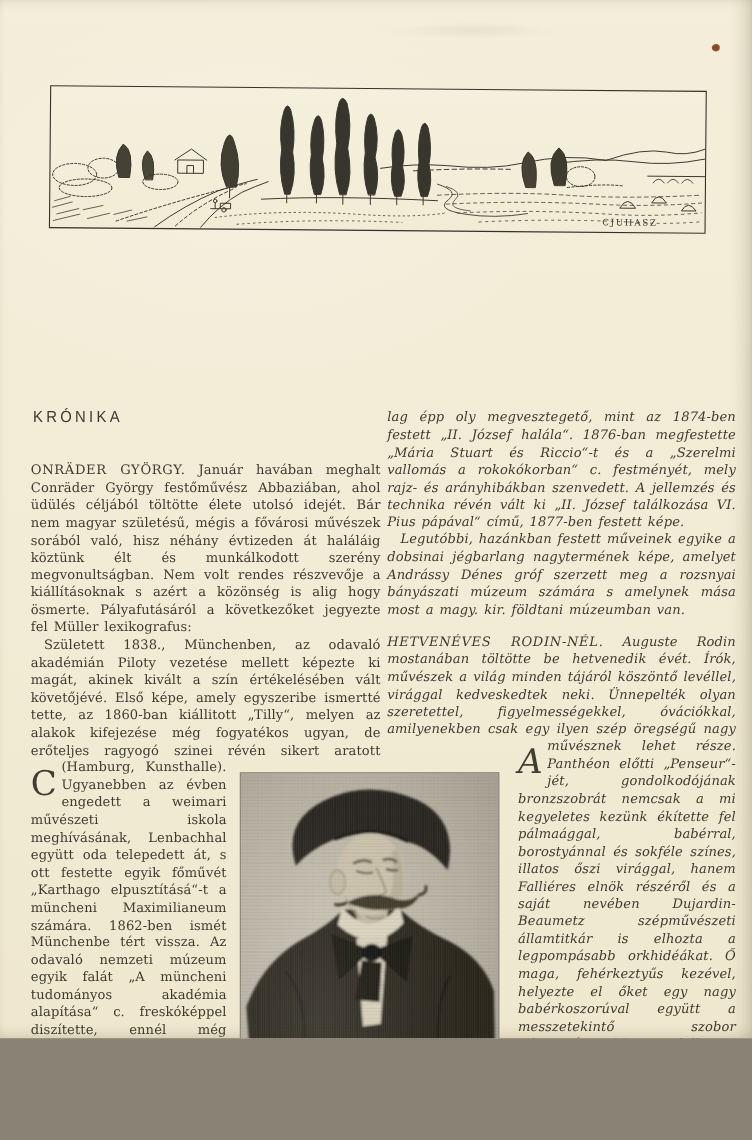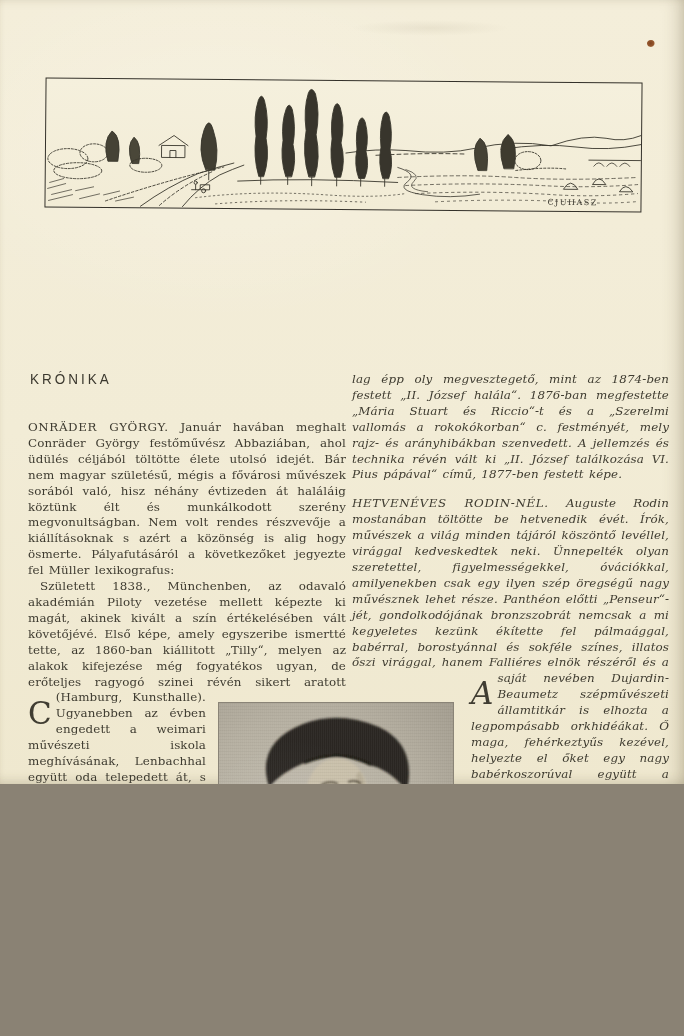--- a/index.html
+++ b/index.html
@@ -1,18 +1,18 @@
 <!DOCTYPE html>
 <html lang="hu"><head>
 <meta charset="utf-8">
 <style>
   html,body{margin:0;padding:0;background:#8a8274;}
   .page{
     position:relative;
-    width:684px;height:784px;
+    width:684px;height:944px;
     overflow:hidden;
     font-family:"DejaVu Serif","Liberation Serif",serif;
     color:#3c392f;
     background:
       radial-gradient(ellipse 420px 260px at 32% 18%, rgba(255,255,255,0.20), transparent 70%),
       linear-gradient(to bottom,#f4eeda 0%,#f2ecd6 55%,#efe8cf 100%);
     box-shadow:
       inset -12px 0 18px -9px rgba(95,82,55,.33),
       inset 0 -9px 14px -9px rgba(95,82,55,.22),
       inset 0 5px 10px -8px rgba(95,82,55,.14),
@@ -174,20 +174,21 @@
     <div class="fr0"></div>
     <div class="frb"></div>
     <p class="para"><span class="dropcap">C</span><span class="lead">ONRÄDER GYÖRGY.</span><span> Január havában meghalt Conräder György festőművész Abbaziában, ahol üdülés céljából töltötte élete utolsó idejét. Bár nem magyar születésű, mégis a fővárosi művészek sorából való, hisz néhány évtizeden át haláláig köztünk élt és munkálkodott szerény megvonultságban. Nem volt rendes részvevője a kiállításoknak s azért a közönség is alig hogy ösmerte. Pályafutásáról a következőket jegyezte fel Müller lexikografus:</span></p>
     <p class="para indent">Született 1838., Münchenben, az odavaló akadémián Piloty vezetése mellett képezte ki magát, akinek kivált a szín értékelésében vált követőjévé. Első képe, amely egyszeribe ismertté tette, az 1860-ban kiállitott „Tilly“, melyen az alakok kifejezése még fogyatékos ugyan, de erőteljes ragyogó szinei révén sikert aratott (Hamburg, Kunsthalle). Ugyanebben az évben engedett a weimari művészeti iskola meghívásának, Lenbachhal együtt oda telepedett át, s ott festette egyik főművét „Karthago elpusztításá“-t a müncheni Maximilianeum számára. 1862-ben ismét Münchenbe tért vissza. Az odavaló nemzeti múzeum egyik falát „A müncheni tudományos akadémia alapítása“ c. freskóképpel diszítette, ennél még jelentékenyebb a „Tasso a fogságban“. Akadémiai tanársággal tisztelték meg s ő nemsokára jelentékeny alkotásokkal lépett a nyilvánosság elé. Így 1869-ben megfestette Corday Saroltát, ez technikai-</p>
   </div>
 
   <div class="col col-right">
     <div class="fl0"></div>
     <div class="flb"></div>
     <p class="para">lag épp oly megvesztegető, mint az 1874-ben festett „II. József halála“. 1876-ban megfestette „Mária Stuart és Riccio“-t és a „Szerelmi vallomás a rokokókorban“ c. festményét, mely rajz- és arányhibákban szenvedett. A jellemzés és technika révén vált ki „II. József találkozása VI. Pius pápával“ című, 1877-ben festett képe.</p>
+    <p class="para indent">Legutóbbi, hazánkban festett műveinek egyike a dobsinai jégbarlang nagytermének képe, amelyet Andrássy Dénes gróf szerzett meg a rozsnyai bányászati múzeum számára s amelynek mása most a magy. kir. földtani múzeumban van.</p>
     <p class="para gap-top"><span class="dropcap">A</span><span class="lead">HETVENÉVES RODIN-NÉL.</span><span> Auguste Rodin mostanában töltötte be hetvenedik évét. Írók, művészek a világ minden tájáról köszöntő levéllel, virággal kedveskedtek neki. Ünnepelték olyan szeretettel, figyelmességekkel, óvációkkal, amilyenekben csak egy ilyen szép öregségű nagy művésznek lehet része. Panthéon előtti „Penseur“-jét, gondolkodójának bronzszobrát nemcsak a mi kegyeletes kezünk ékítette fel pálmaággal, babérral, borostyánnal és sokféle színes, illatos őszi virággal, hanem Falliéres elnök részéről és a saját nevében Dujardin-Beaumetz szépművészeti államtitkár is elhozta a legpompásabb orkhidéákat. Ő maga, fehérkeztyűs kezével, helyezte el őket egy nagy babérkoszorúval együtt a messzetekintő szobor talpazatára. Mit gondolhatott az elmélyedt „Penseur“, mikor ilyen finomkodó, vékony ujjú kezek érintették feszülő bronz izmait?...</span></p>
   </div>
 
   <div class="photo">
     <svg viewBox="0 0 234 253" preserveAspectRatio="none">
       <defs>
         <radialGradient id="pbg" cx="38%" cy="55%" r="85%">
           <stop offset="0%" stop-color="#c6c0b2"></stop>
           <stop offset="60%" stop-color="#b5afa1"></stop>
           <stop offset="100%" stop-color="#a29c8e"></stop>

